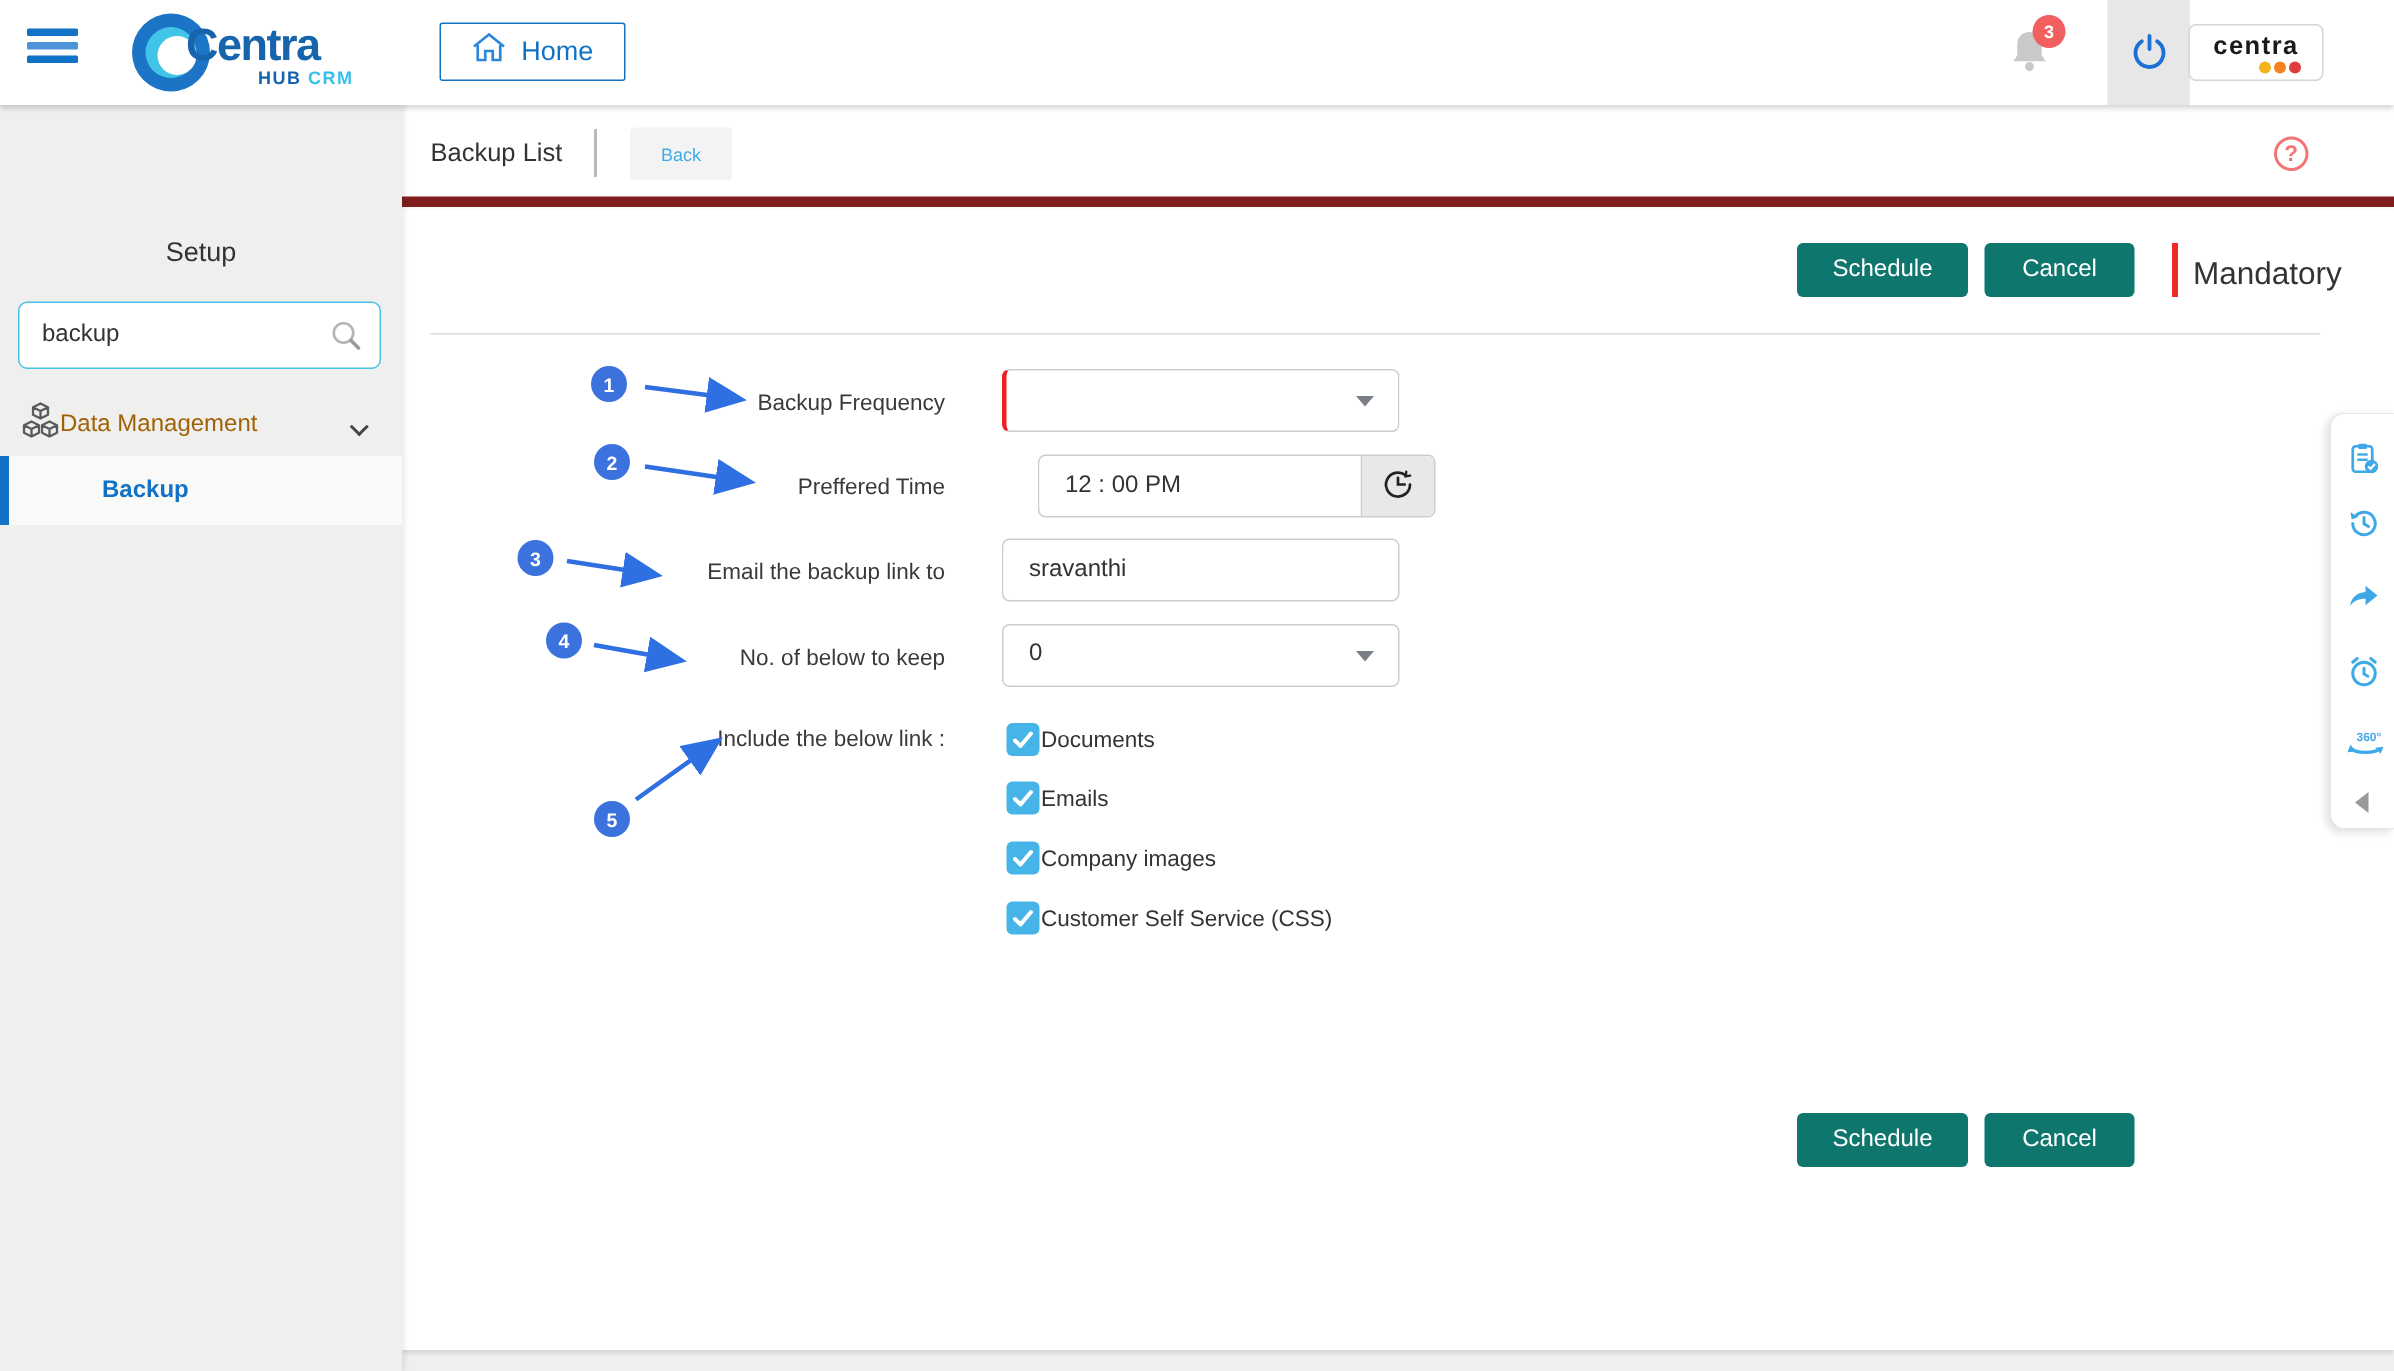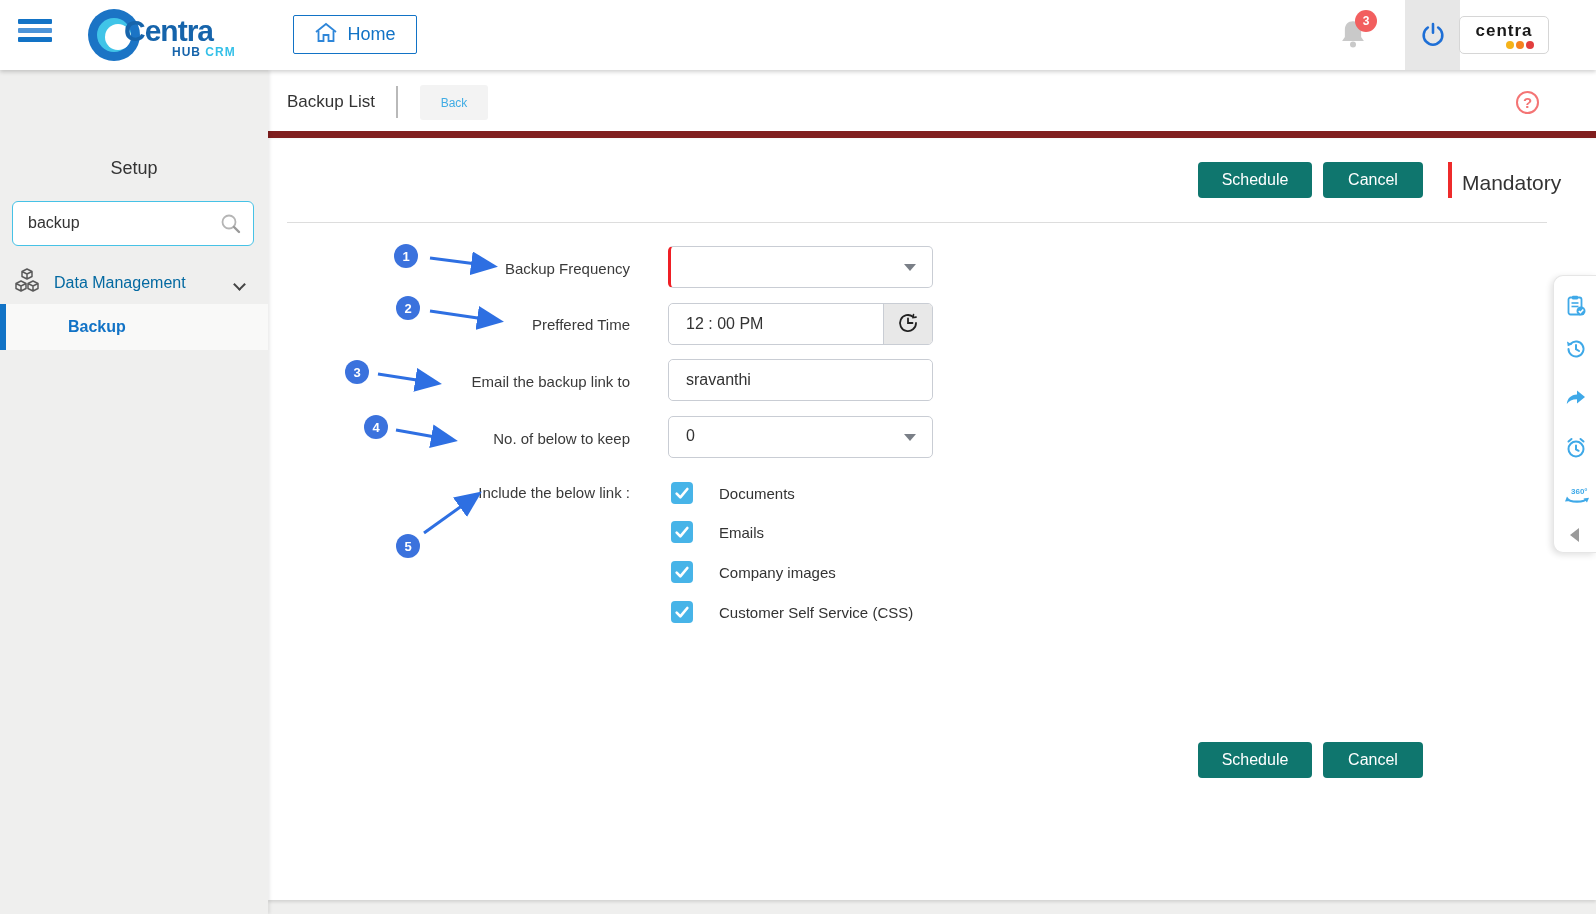--- a/index.html
+++ b/index.html
@@ -47,21 +47,21 @@
   #sidebar { left:0; top:70px; width:268px; height:844px; background:#efefee;
              box-shadow:2px 0 3px rgba(0,0,0,.08); z-index:10; }
   #setup-title { left:0; top:88px; width:268px; text-align:center; font-size:18px; color:#333; }
   #sidebar-search { left:12px; top:131px; width:242px; height:45px; background:#fff;
                     border:1.5px solid #46c2e6; border-radius:6px; }
   #sidebar-search input { position:absolute; left:15px; top:0; width:185px; height:42px; border:none;
                           outline:none; font-size:16px; color:#333; font-family:inherit; background:transparent; }
   #sidebar-search .mag { position:absolute; right:10px; top:10px; }
   #dm-row { left:0; top:192px; width:268px; height:42px; display:flex; align-items:center; cursor:pointer; }
   #dm-row .cube { margin-left:14px; }
-  #dm-row .lbl { margin-left:14px; font-size:16px; color:#0369a1; }
+  #dm-row .lbl { font-size:16px; color:#a16207; }
   #dm-row .chev { position:absolute; right:24px; top:18px; width:9px; height:9px;
                   border-right:2px solid #444; border-bottom:2px solid #444; transform:rotate(45deg); }
   #backup-row { left:0; top:234px; width:268px; height:46px; background:#f9f9f8;
                 border-left:6px solid #1273c6; display:flex; align-items:center; cursor:pointer; }
   #backup-row .lbl { margin-left:62px; font-size:16px; font-weight:bold; color:#1273c6; }
 
   
   #main-header { left:268px; top:70px; width:1328px; height:68px; background:#fff;
                  border-bottom:7px solid #7f1d1d; box-shadow:0 1px 2px rgba(0,0,0,.05); z-index:5; }
   #page-title { position:absolute; left:19px; top:22px; font-size:17px; color:#333; }
@@ -87,32 +87,32 @@
 
   
   .f-label { position:absolute; left:102px; width:260px; text-align:right; font-size:15px; color:#3a3a3a; }
   .control { position:absolute; left:400px; width:265px; height:42px; background:#fff;
              border:1px solid #c9cdd4; border-radius:5px; }
   .control .val { position:absolute; left:17px; top:10px; font-size:16px; color:#333; }
   .sel-chev { position:absolute; right:16px; top:17px; width:0; height:0;
               border-left:6px solid transparent; border-right:6px solid transparent;
               border-top:7px solid #7a7f87; }
   #freq-select { top:108px; border-left:3px solid #ef1f25; cursor:pointer; }
-  #time-wrap { top:165px; cursor:pointer; }
+  #time-wrap { top:165px; cursor:pointer;margin-left:24px; }
   #time-wrap input { position:absolute; left:0; top:0; width:214px; height:40px; border:none; outline:none;
                      font-size:16px; color:#333; font-family:inherit; padding-left:17px; border-radius:5px; }
   #time-btn { position:absolute; right:0; top:0; width:49px; height:40px; background:#e8e8e8;
               border:none; border-left:1px solid #c9cdd4; border-radius:0 4px 4px 0; cursor:pointer;
               display:flex; align-items:center; justify-content:center; }
   #email-input { top:221px; }
   #email-input input { position:absolute; left:0; top:0; width:100%; height:40px; border:none; outline:none;
                        font-size:16px; color:#333; font-family:inherit; padding-left:17px; border-radius:5px; }
   #keep-select { top:278px; cursor:pointer; }
 
-  .cb-row { position:absolute; left:403px; display:flex; align-items:center; gap:26px; }
+  .cb-row { position:absolute; left:403px; display:flex; align-items:center; gap:1px; }
   .cb { width:22px; height:22px; background:#47b4e8; border-radius:4px; display:flex;
         align-items:center; justify-content:center; cursor:pointer; flex:none; }
   .cb-lbl { font-size:15px; color:#333; }
 
   
   .num-circle { position:absolute; width:24px; height:24px; border-radius:50%; background:#3b72dd;
                 color:#fff; font-size:13px; font-weight:bold; display:flex; align-items:center;
                 justify-content:center; z-index:6; }
   #arrow-overlay { left:0; top:0; width:1596px; height:914px; pointer-events:none; z-index:6; }
 

